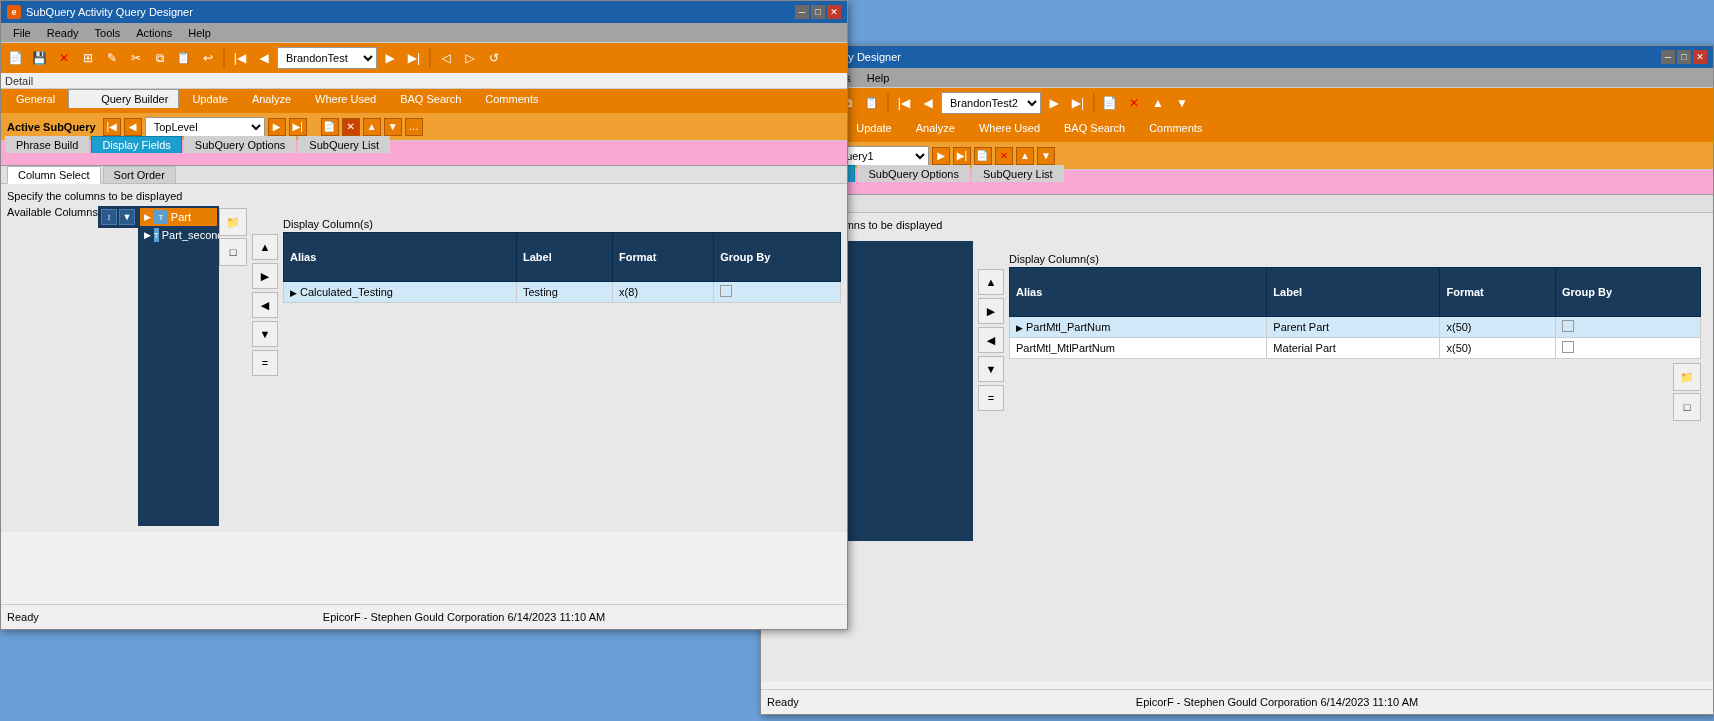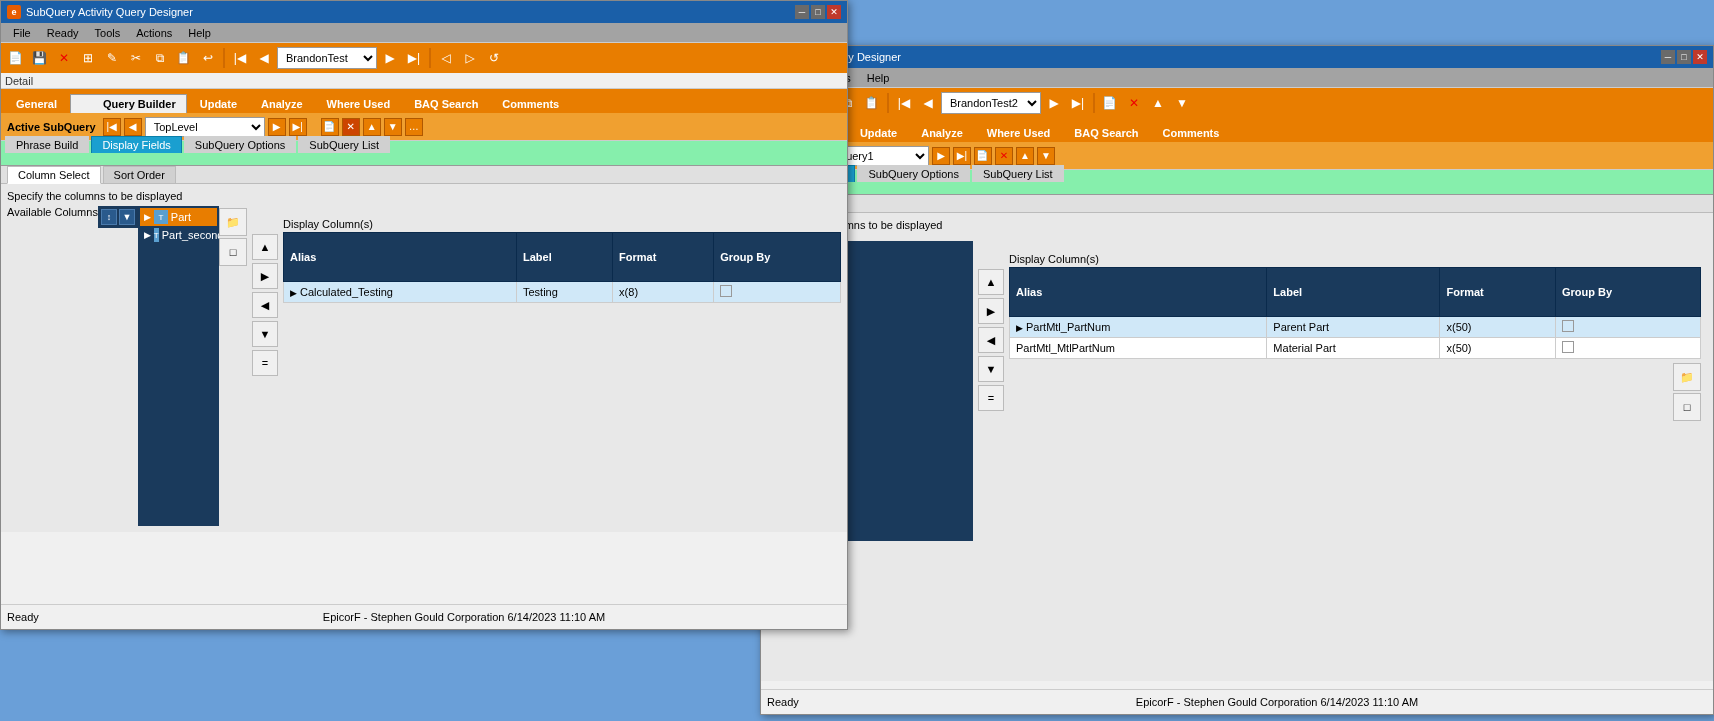--- a/index.html
+++ b/index.html
@@ -112,23 +112,22 @@
       font-size: 10px;
       color: #333;
       border-bottom: 1px solid #ccc;
     }
 
     
     .tab-bar {
       height: 24px;
       background: #e87d00;
       display: flex;
-      align-items: flex-end;
+      align-items: flex-start;
       padding: 0 4px;
-      font-weight: bold;
     }
     .tab {
       padding: 3px 10px;
       cursor: pointer;
       font-size: 11px;
       color: white;
       background: #e87d00;
       border: 1px solid transparent;
       border-bottom: none;
       margin-right: 2px;
@@ -164,21 +163,21 @@
       background: #e87d00;
       border: 1px solid #b05800;
       cursor: pointer;
       display: flex; align-items: center; justify-content: center;
       color: white; font-size: 10px;
     }
 
     
     .inner-tab-bar {
       height: 22px;
-      background: #86efac;
+      background: #f9a8d4;
       display: flex;
       align-items: flex-end;
       padding: 12px 4px;
       border-bottom: 1px solid #999;
     }
     .inner-tab {
       padding: 2px 10px;
       cursor: pointer;
       font-size: 11px;
       color: #000;

